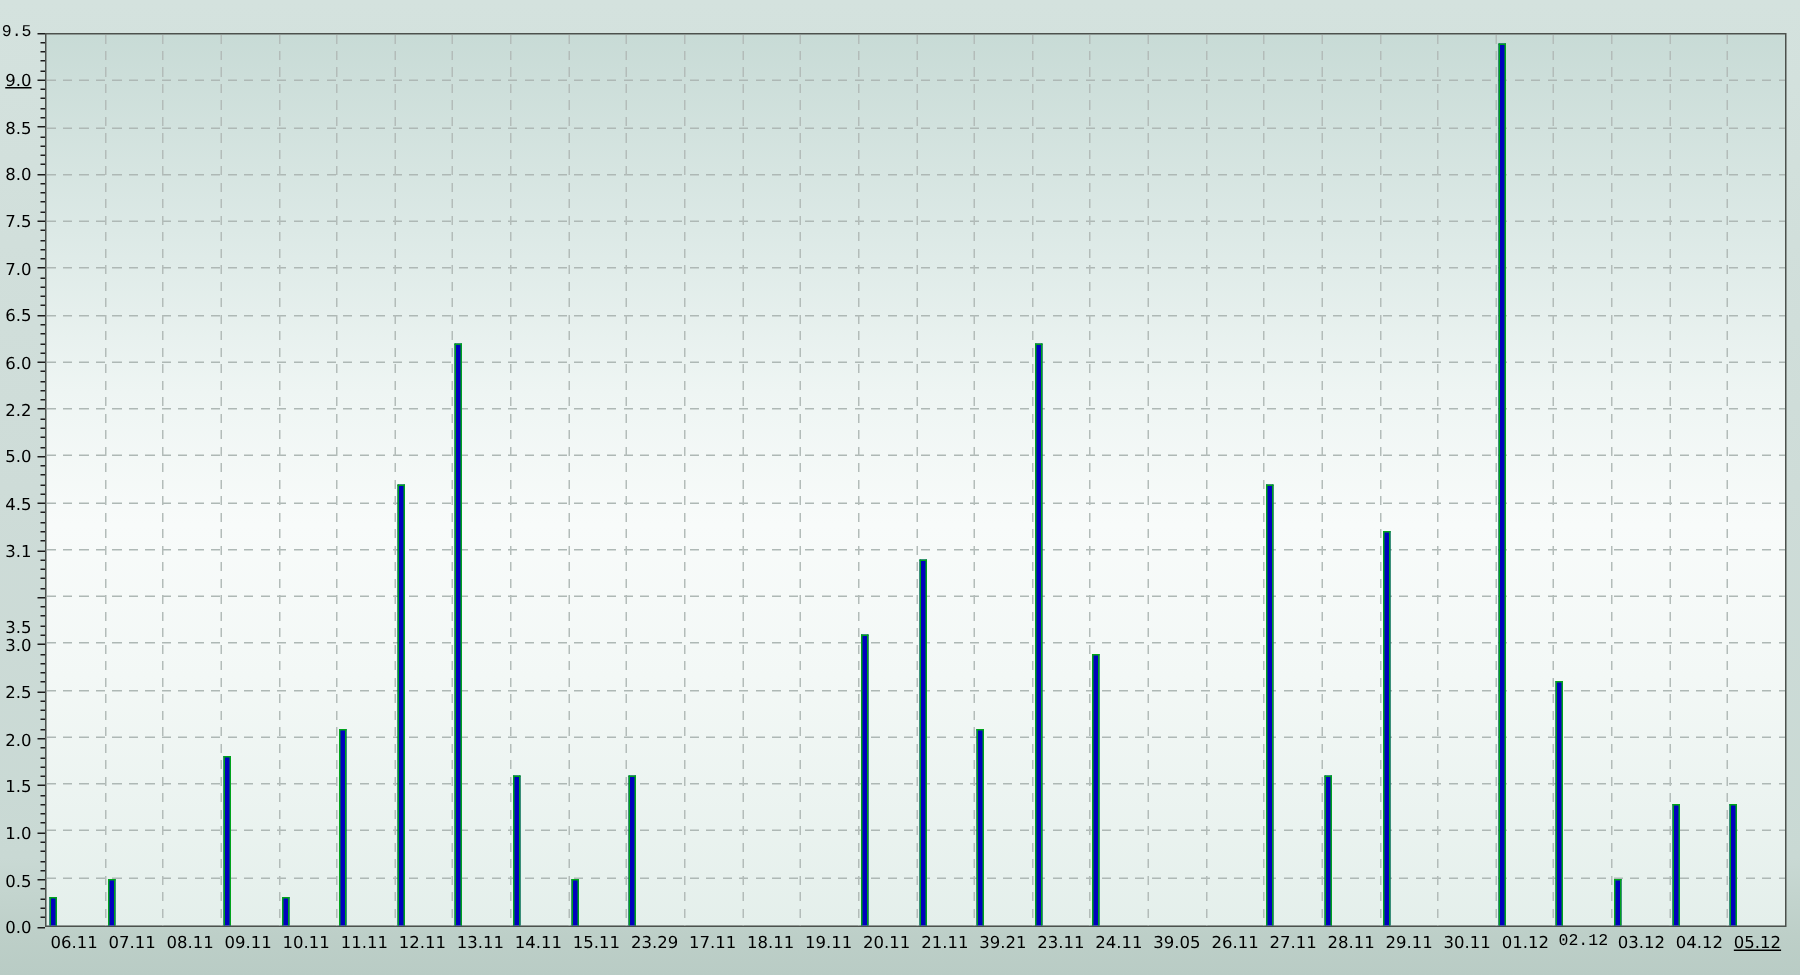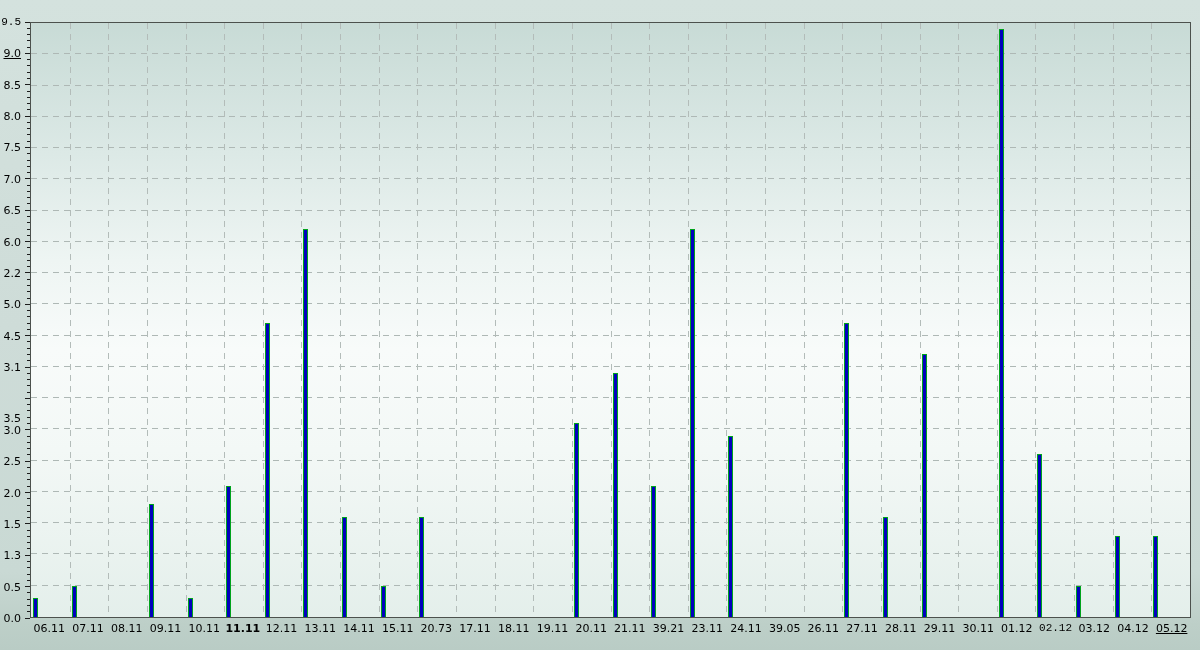--- a/index.html
+++ b/index.html
@@ -90,21 +90,21 @@
 <body>
 
 <div class="figure">
 
   <div class="y-axis">
       <div class="y-tick major" style="top: calc(100% - 0.5px);"></div>
       <div class="y-tick-label" style="top: calc(100% - 5px);">0.0</div>
       <div class="y-tick major" style="top: calc(94.7368% - 0.5px);"></div>
       <div class="y-tick-label" style="top: calc(94.7368% - 5px);">0.5</div>
       <div class="y-tick major" style="top: calc(89.4737% - 0.5px);"></div>
-      <div class="y-tick-label" style="top: calc(89.4737% - 5px);">1.3</div>
+      <div class="y-tick-label" style="top: calc(89.4737% - 5px);">1.0</div>
       <div class="y-tick major" style="top: calc(84.2105% - 0.5px);"></div>
       <div class="y-tick-label" style="top: calc(84.2105% - 5px);">1.5</div>
       <div class="y-tick major" style="top: calc(78.9474% - 0.5px);"></div>
       <div class="y-tick-label" style="top: calc(78.9474% - 5px);">2.0</div>
       <div class="y-tick major" style="top: calc(73.6842% - 0.5px);"></div>
       <div class="y-tick-label" style="top: calc(73.6842% - 5px);">2.5</div>
       <div class="y-tick major" style="top: calc(68.4211% - 0.5px);"></div>
       <div class="y-tick-label" style="top: calc(68.4211% - 5px);">3.0</div>
       <div class="y-tick major" style="top: calc(63.1579% - 0.5px);"></div>
       <div class="y-tick-label" style="top: calc(63.1579% - 5px); margin-top: 20px;">3.5</div>
@@ -282,26 +282,26 @@
       <div class="bar" style="left: calc(93.3333% + 2px); height: 13.6842%; background: rgb(1, 1, 189); border-top: 1px solid rgb(0, 163, 28); border-right: 1px solid rgb(0, 163, 28); border-bottom: none; border-left: 1px solid rgb(0, 163, 28); border-image: initial;"></div>
       <div class="bar" style="left: calc(96.6667% + 2px); height: 13.6842%; background: rgb(1, 1, 189); border-top: 1px solid rgb(0, 163, 28); border-right: 1px solid rgb(0, 163, 28); border-bottom: none; border-left: 1px solid rgb(0, 163, 28); border-image: initial;"></div>
     </div>
 
   <div class="x-axis">
       <div class="x-tick-label" style="left: 1.66667%;">06.11</div>
       <div class="x-tick-label" style="left: 5%;">07.11</div>
       <div class="x-tick-label" style="left: 8.33333%;">08.11</div>
       <div class="x-tick-label" style="left: 11.6667%;">09.11</div>
       <div class="x-tick-label" style="left: 15%;">10.11</div>
-      <div class="x-tick-label" style="left: 18.3333%; font-weight: bold;">11.11</div>
+      <div class="x-tick-label" style="left: 18.3333%;">11.11</div>
       <div class="x-tick-label" style="left: 21.6667%;">12.11</div>
       <div class="x-tick-label" style="left: 25%;">13.11</div>
       <div class="x-tick-label" style="left: 28.3333%;">14.11</div>
       <div class="x-tick-label" style="left: 31.6667%;">15.11</div>
-      <div class="x-tick-label" style="left: 35%;">20.73</div>
+      <div class="x-tick-label" style="left: 35%;">23.29</div>
       <div class="x-tick-label" style="left: 38.3333%;">17.11</div>
       <div class="x-tick-label" style="left: 41.6667%;">18.11</div>
       <div class="x-tick-label" style="left: 45%;">19.11</div>
       <div class="x-tick-label" style="left: 48.3333%;">20.11</div>
       <div class="x-tick-label" style="left: 51.6667%;">21.11</div>
       <div class="x-tick-label" style="left: 55%;">39.21</div>
       <div class="x-tick-label" style="left: 58.3333%;">23.11</div>
       <div class="x-tick-label" style="left: 61.6667%;">24.11</div>
       <div class="x-tick-label" style="left: 65%;">39.05</div>
       <div class="x-tick-label" style="left: 68.3333%;">26.11</div>

